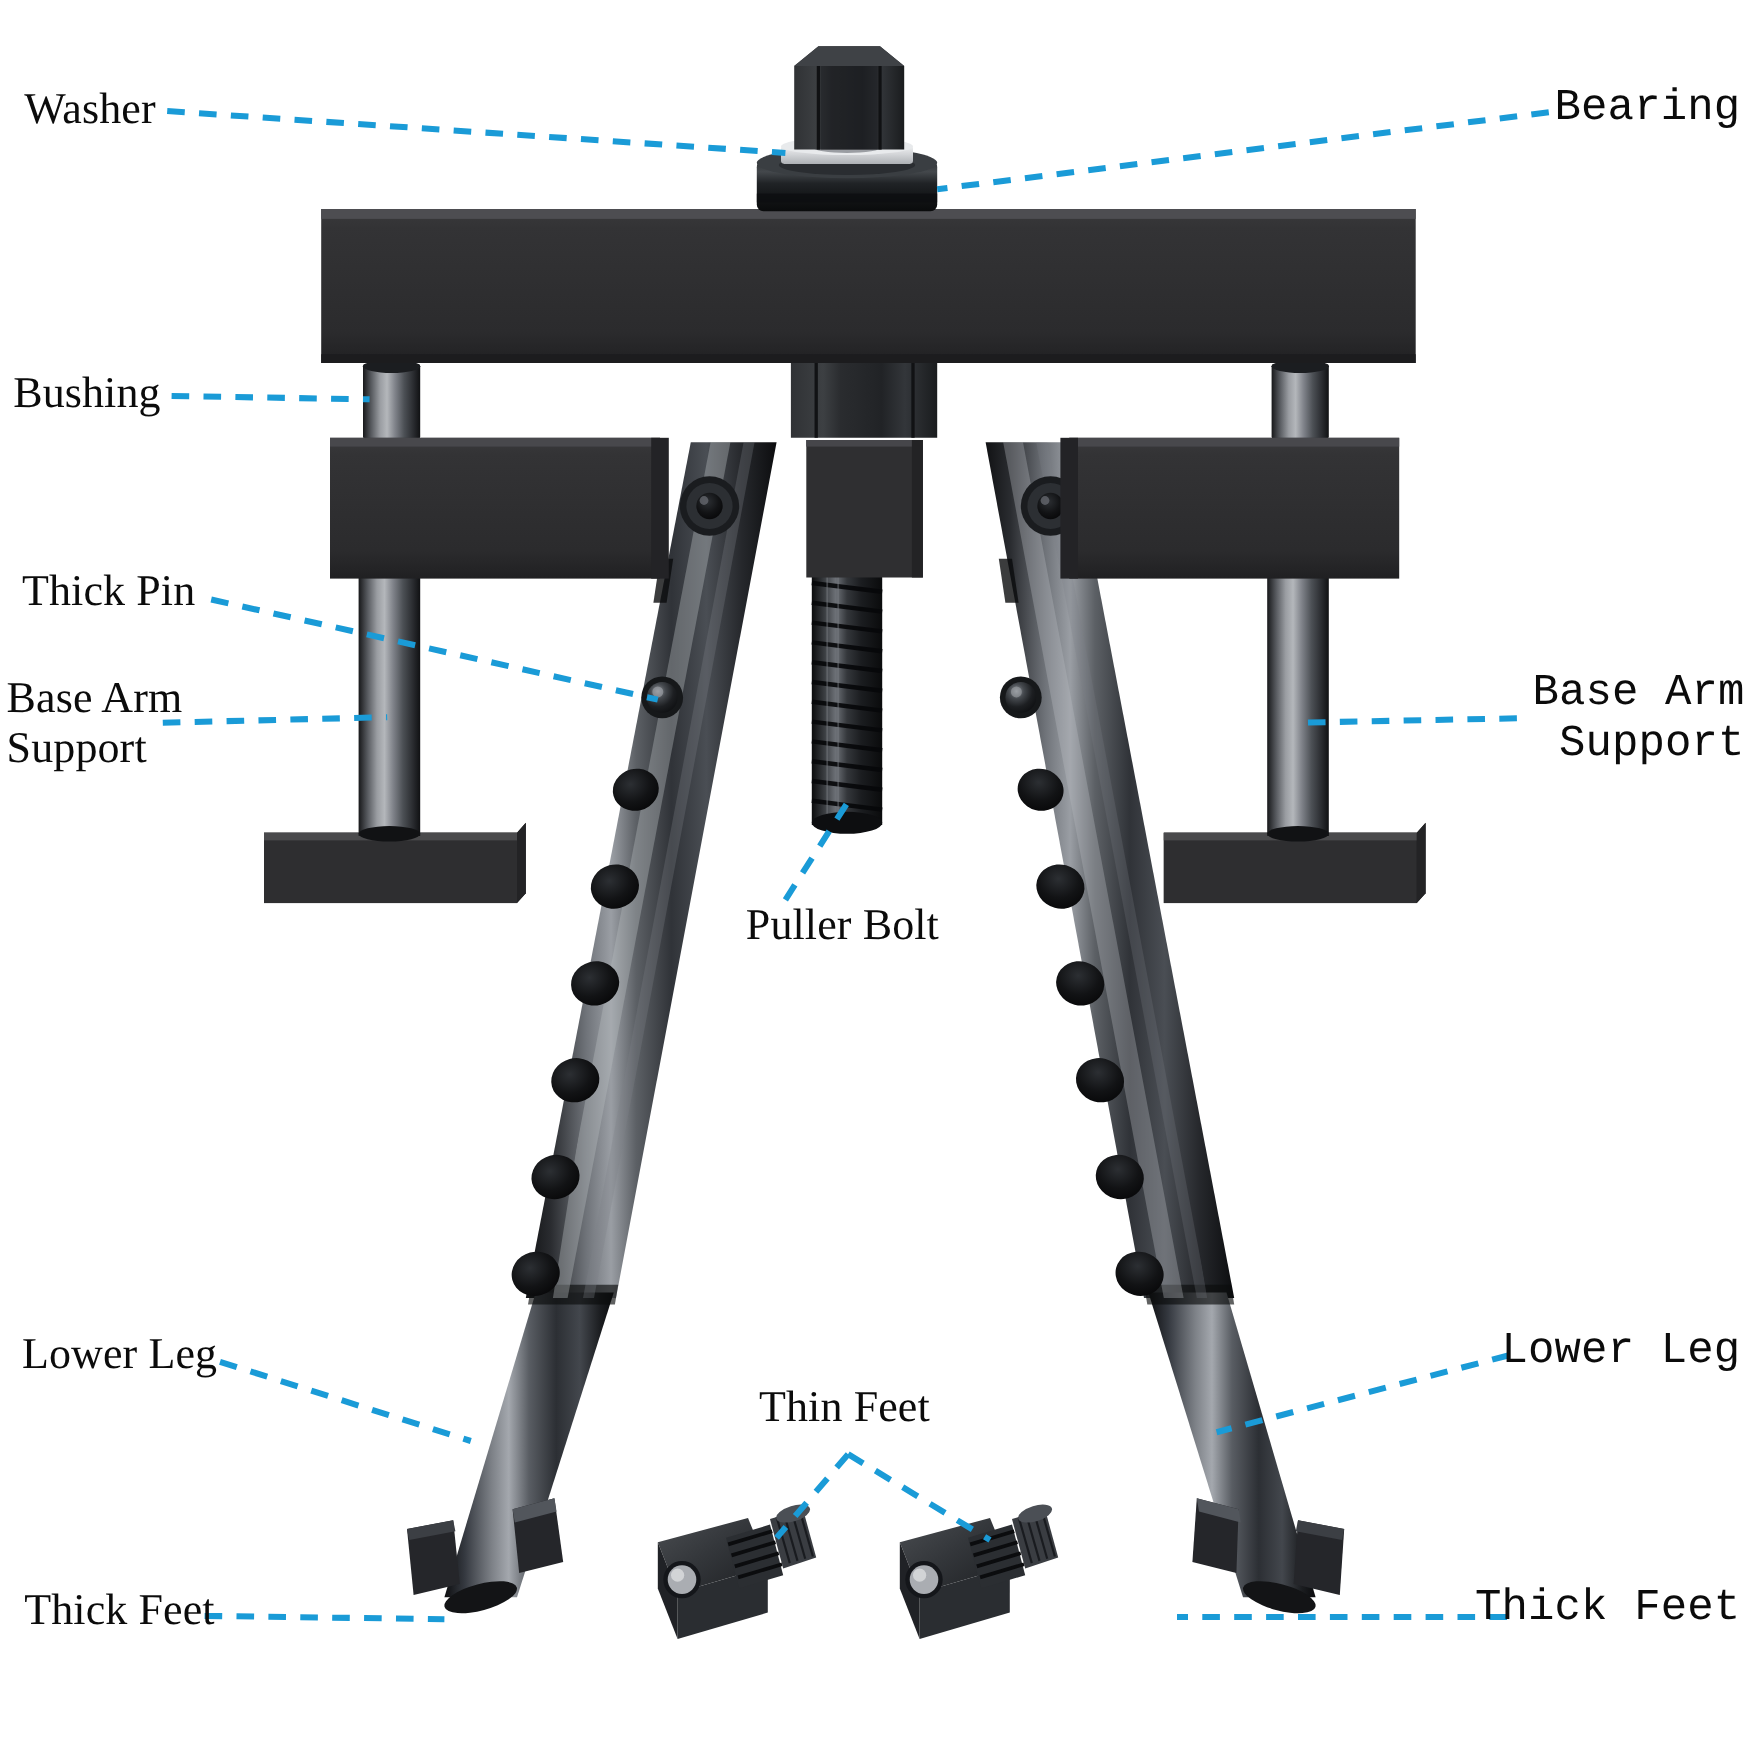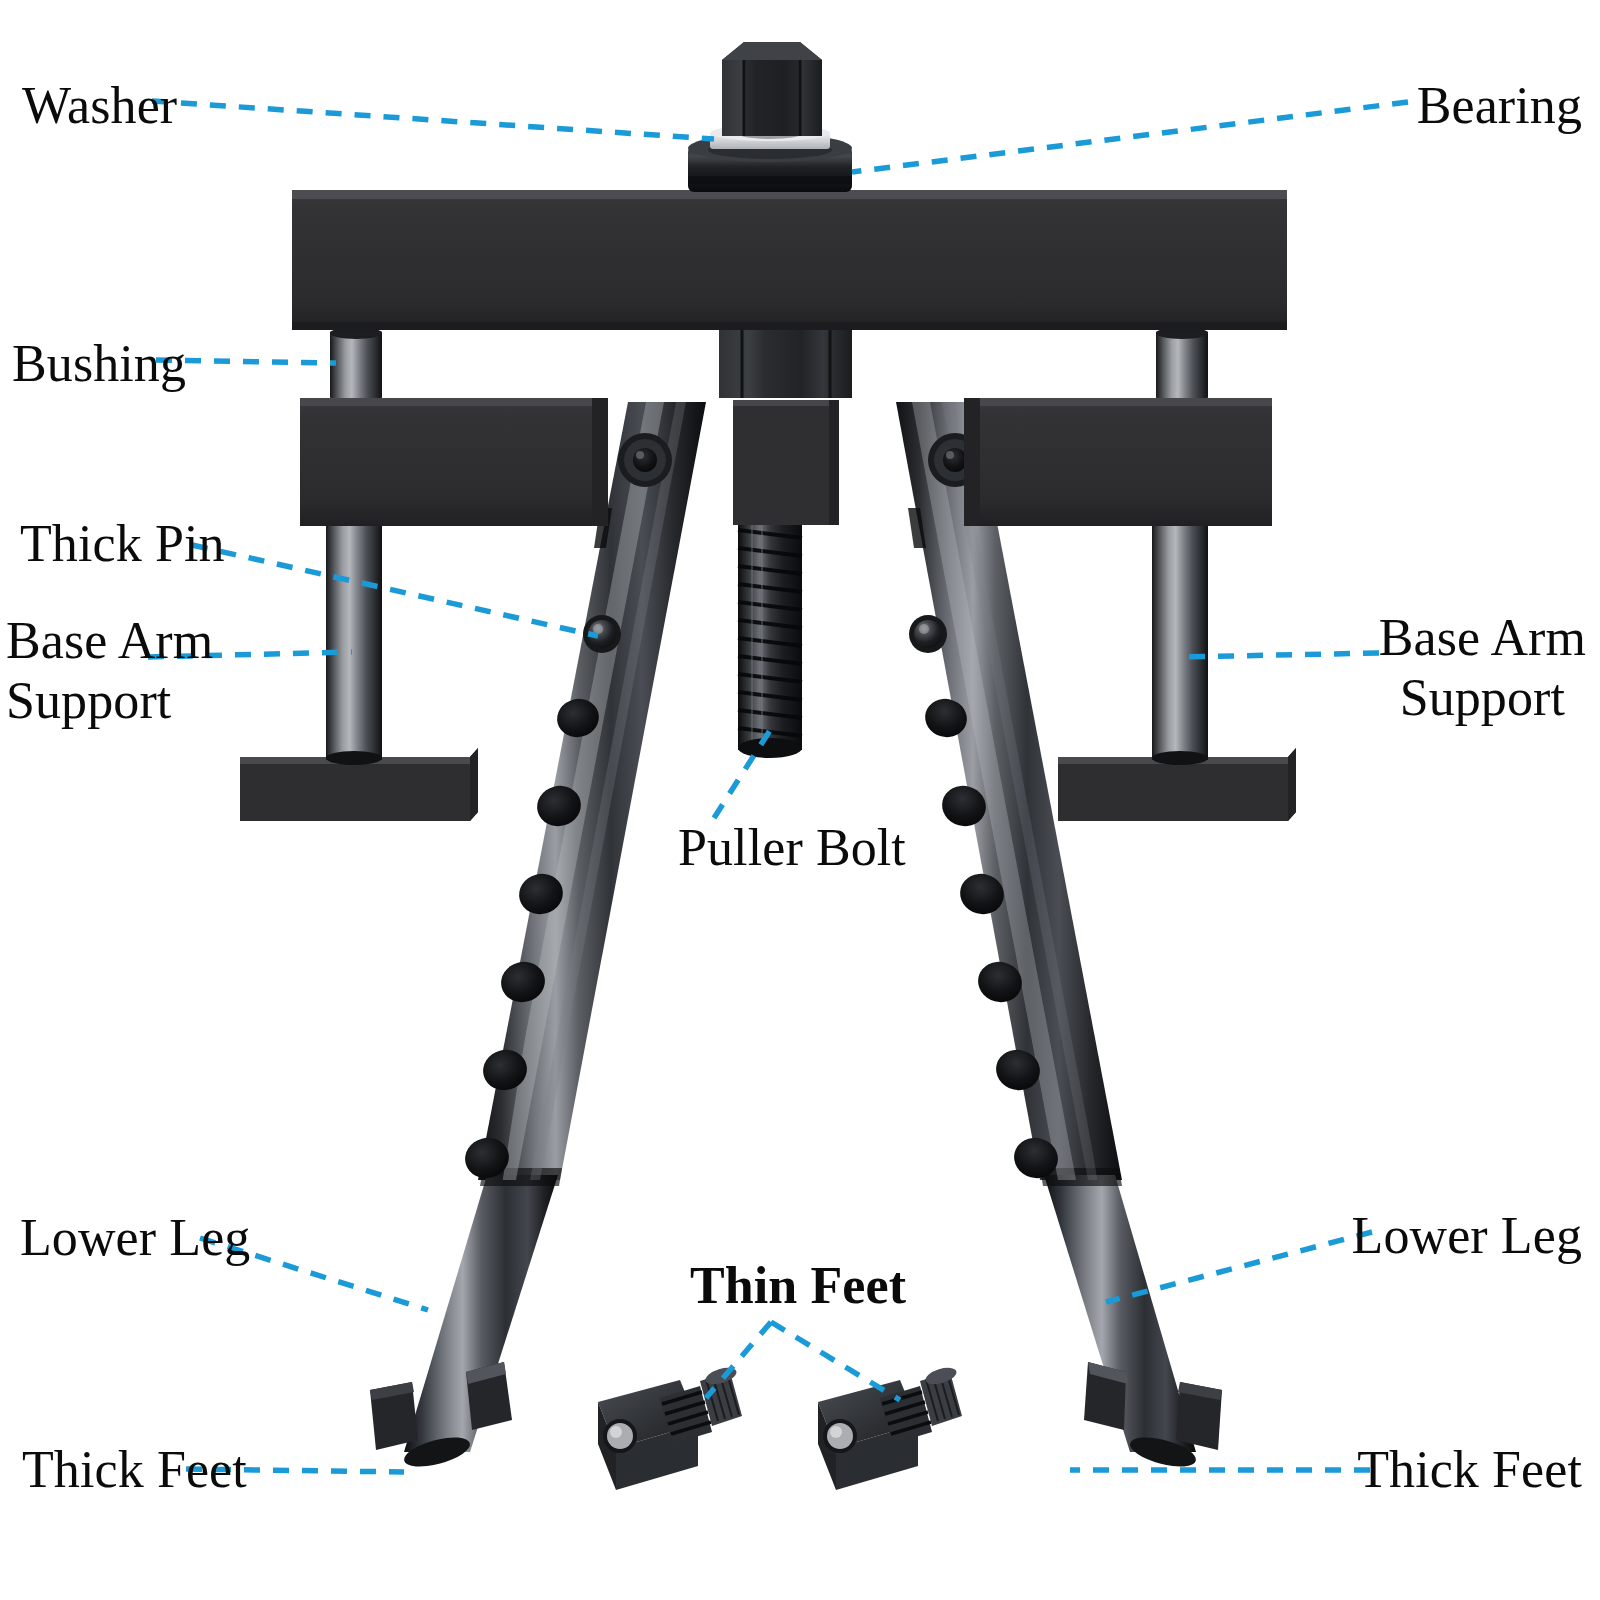--- a/index.html
+++ b/index.html
@@ -7,28 +7,28 @@
   body{
     width:1600px;height:1600px;position:relative;overflow:hidden;
     font-family:"Liberation Serif","DejaVu Serif",serif;
     color:#0a0a0a;
   }
   #stage{position:absolute;inset:0;width:1600px;height:1600px;}
   svg#art{position:absolute;left:0;top:0;width:1600px;height:1600px;display:block;}
   .label{
     position:absolute;
     font-family:"Liberation Serif","DejaVu Serif",serif;
-    font-size:52px;
+    font-size:40px;
     line-height:1.16;
     color:#0b0b0b;
     white-space:pre-line;
     letter-spacing:0.1px;
   }
-  .label.right{text-align:center;}
-  .label.center{text-align:left;font-weight:bold;}
+  .label.right{text-align:right;font-family:Liberation Mono, monospace;}
+  .label.center{text-align:left;}
 </style>
 </head>
 <body style="background: rgb(255, 255, 255);">
 
 <div id="stage">
 
   <svg id="art" viewBox="0 0 1600 1600" aria-hidden="true">
     <defs>
 
       <linearGradient id="tubeG" x1="0" y1="0" x2="1" y2="0">

